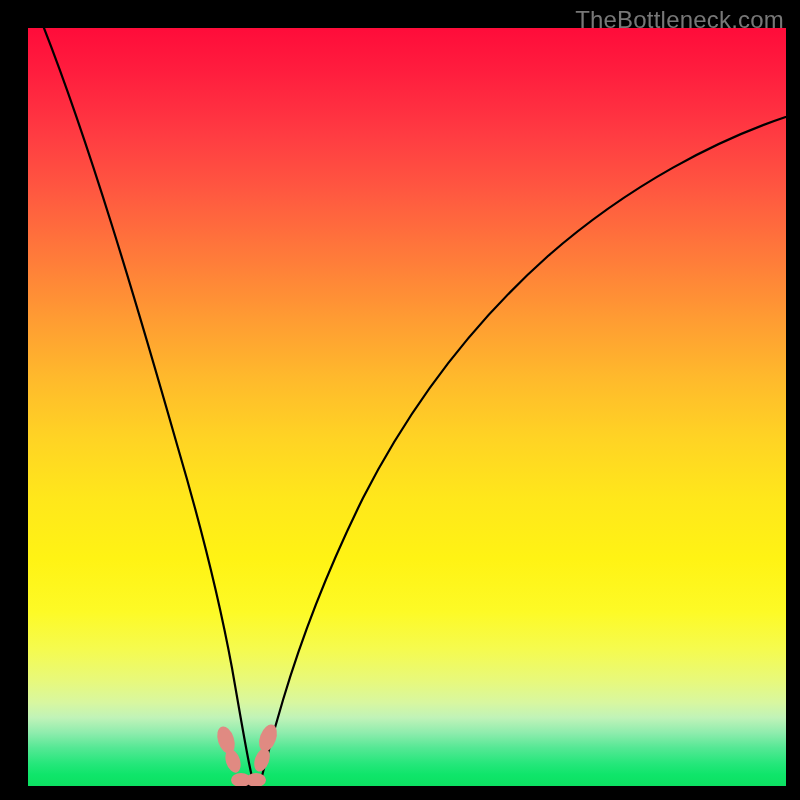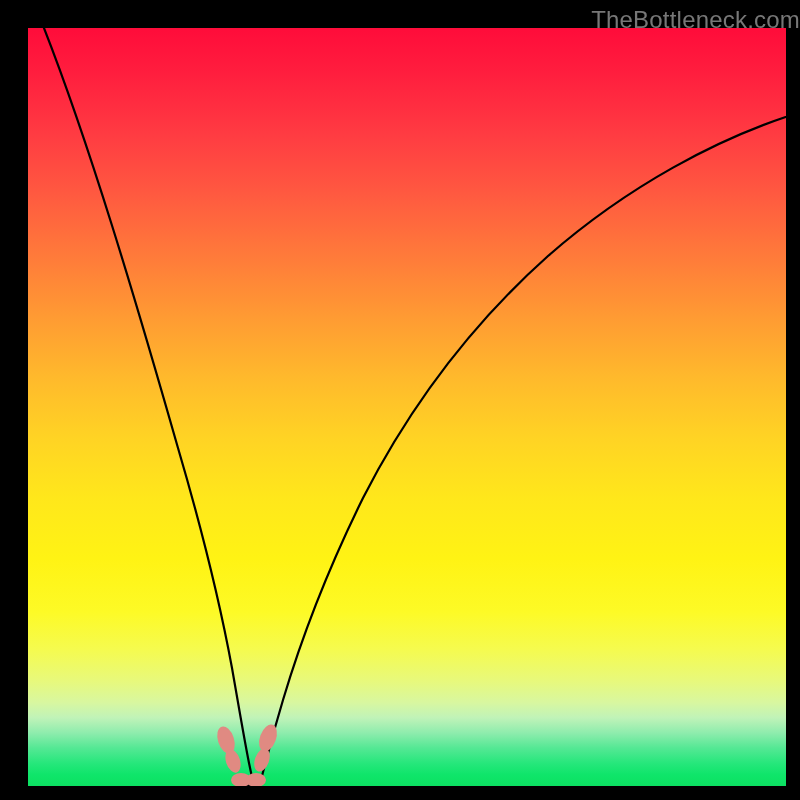--- a/index.html
+++ b/index.html
@@ -7,21 +7,21 @@
     padding: 0;
     width: 800px;
     height: 800px;
     background: #000;
     position: relative;
     font-family: Arial, Helvetica, sans-serif;
   }
   .watermark {
     position: absolute;
     top: 6px;
-    right: 0;
+    right: 16px;
     color: #777;
     font-size: 24px;
     font-weight: 400;
     letter-spacing: 0.2px;
     z-index: 5;
   }
   .plot-area {
     position: absolute;
     left: 28px;
     top: 28px;

